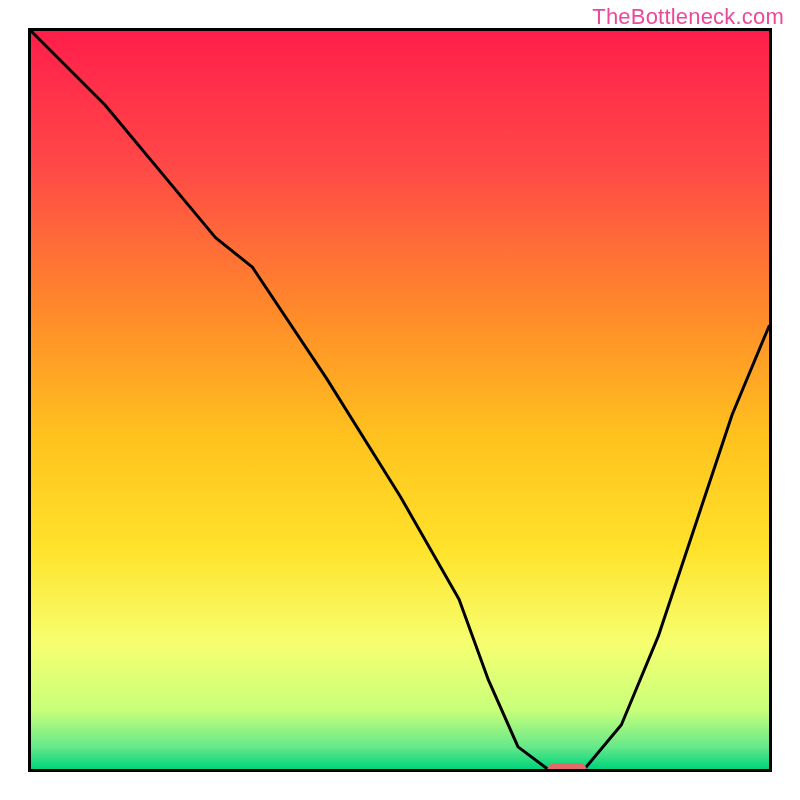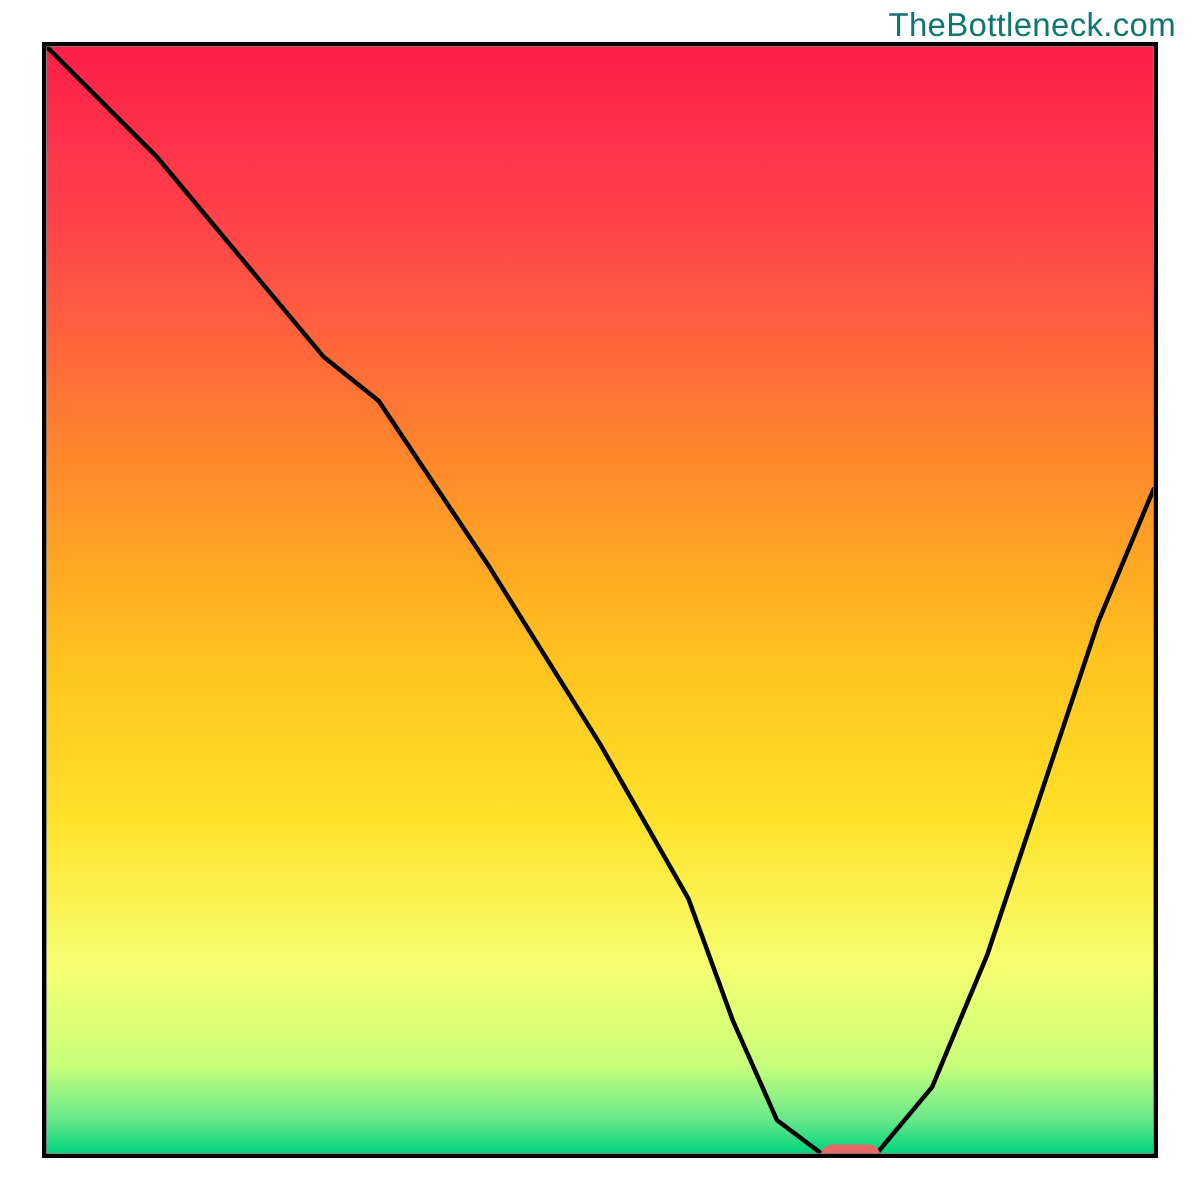--- a/index.html
+++ b/index.html
@@ -13,21 +13,21 @@
   }
   .container {
     position: relative;
     width: 800px;
     height: 800px;
   }
   .watermark {
     position: absolute;
     top: 4px;
     right: 16px;
-    color: #0f766e;
+    color: #ec4899;
     font-size: 22px;
     font-weight: 400;
     letter-spacing: 0.2px;
     z-index: 10;
   }
   .plot {
     position: absolute;
     left: 28px;
     top: 28px;
     width: 744px;

